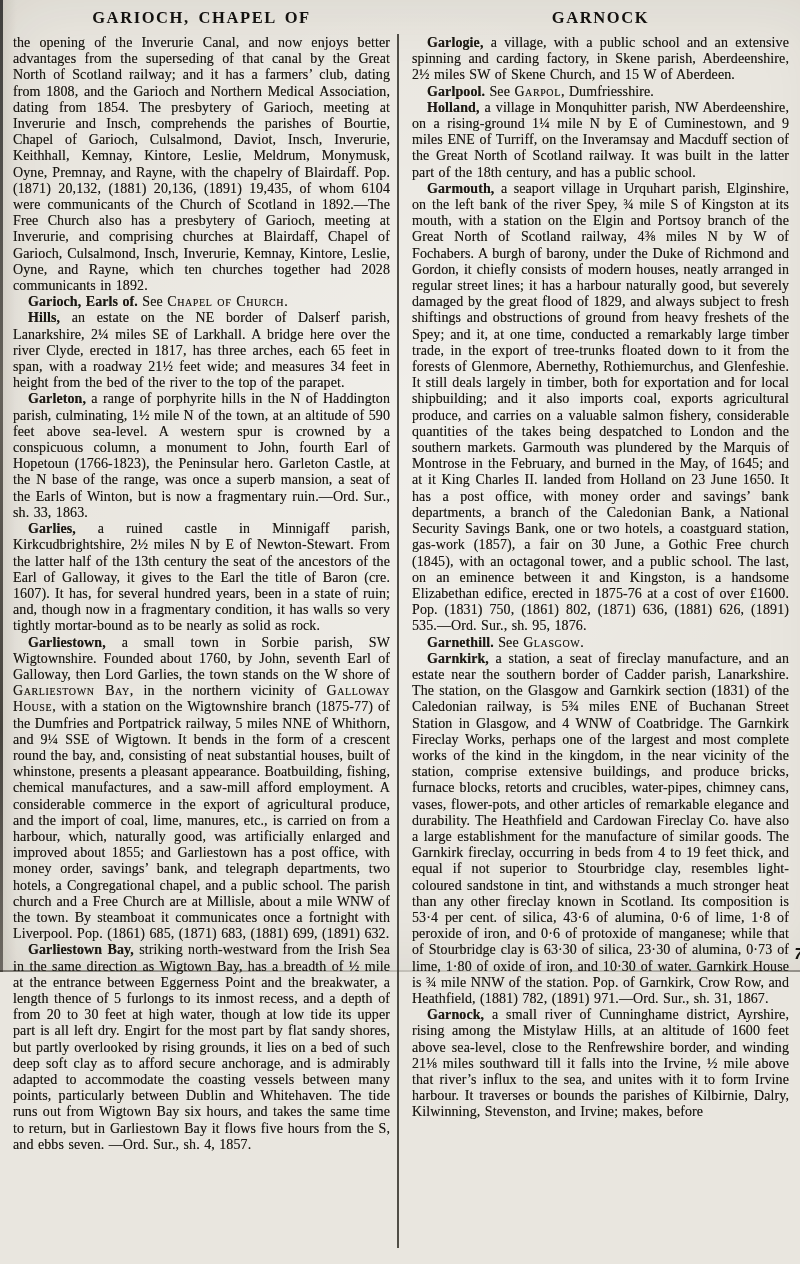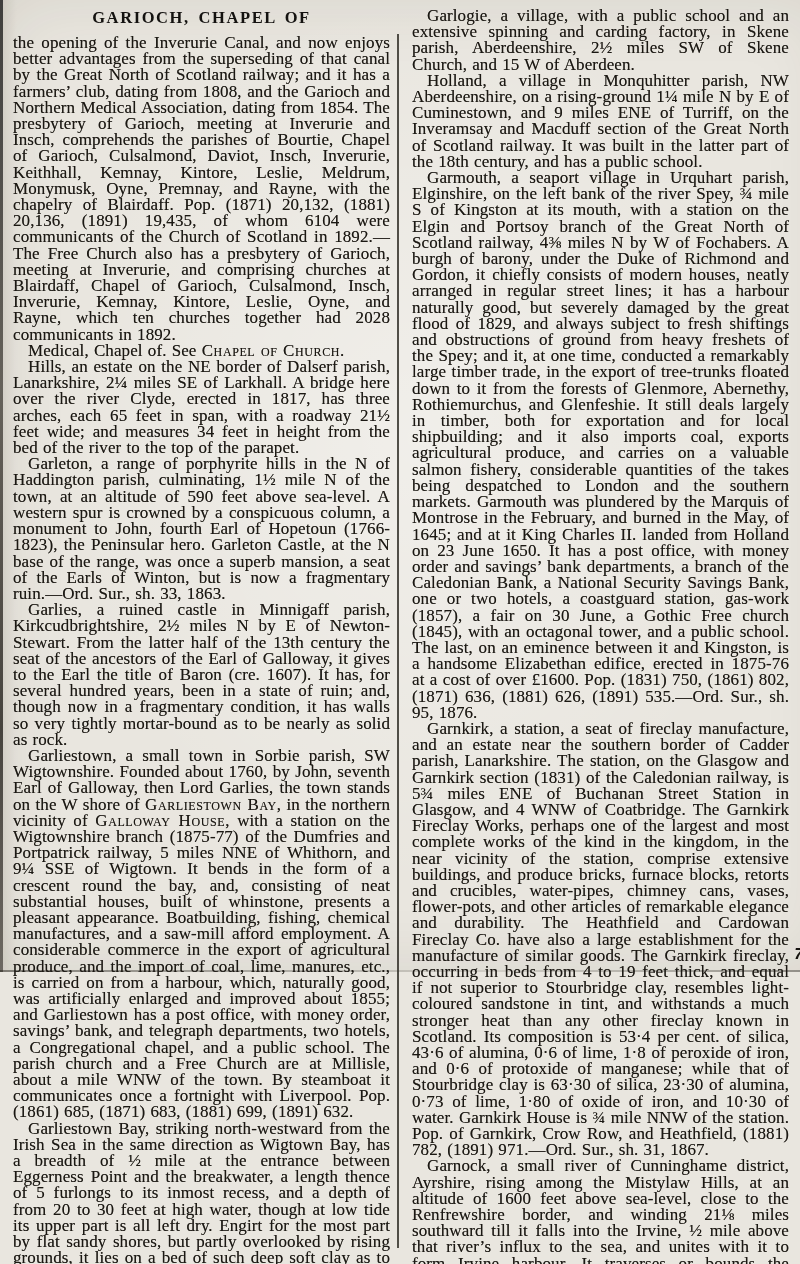--- a/index.html
+++ b/index.html
@@ -34,27 +34,27 @@
   }
   .col { position:absolute; top:8px; }
   .col-left  { left:13px;  width:377px; }
   .col-right { left:412px; width:377px; }
   .running-head {
     text-align:center; font-weight:bold; font-size:16.5px;
     letter-spacing:1.6px; color:#141210; margin:0 0 7px 0;
     word-spacing:3px;
   }
   .para {
-    margin:0; font-size:17px; line-height:16.2px;
+    margin:0; font-size:14px; line-height:16.2px;
     text-align:justify; text-indent:15px;
     word-spacing:0.8px; letter-spacing:0.1px;
     text-shadow:0 0 0.4px rgba(27,24,19,.55);
   }
   .para.noindent { text-indent:0; }
-  .seg-b  { font-weight:normal;margin-top:7px; }
+  .seg-b  { font-weight:bold;margin-top:7px; }
   .seg-sc { font-variant:small-caps; letter-spacing:0.6px; }
   .seg-i  { }
   .seg-n  { }
   .page-number {
     position:absolute; right:16px; bottom:8px;
     font-weight:bold; font-style:italic; font-size:17px; color:#15130f;
     letter-spacing:1px;
     font-family:Liberation Mono, monospace;
   }
 </style>
@@ -63,33 +63,36 @@
 
 <div class="page">
   <div class="scan-edge-left"></div>
   <div class="scan-edge-bottom"></div>
   <div class="col-divider"></div>
 
   <div class="col col-left">
     <p class="running-head">GARIOCH, CHAPEL OF</p>
     <div>
         <p class="para noindent"><span class="seg-n">the opening of the Inverurie Canal, and now enjoys better advantages from the superseding of that canal by the Great North of Scotland railway; and it has a farmers’ club, dating from 1808, and the Garioch and Northern Medical Association, dating from 1854.  The presbytery of Garioch, meeting at Inverurie and Insch, comprehends the parishes of Bourtie, Chapel of Garioch, Culsalmond, Daviot, Insch, Inverurie, Keithhall, Kemnay, Kintore, Leslie, Meldrum, Monymusk, Oyne, Premnay, and Rayne, with the chapelry of Blairdaff. Pop. (1871) 20,132, (1881) 20,136, (1891) 19,435, of whom 6104 were communicants of the Church of Scotland in 1892.—The Free Church also has a presbytery of Garioch, meeting at Inverurie, and comprising churches at Blairdaff, Chapel of Garioch, Culsalmond, Insch, Inverurie, Kemnay, Kintore, Leslie, Oyne, and Rayne, which ten churches together had 2028 communicants in 1892.</span></p>
-        <p class="para"><span class="seg-b">Medical, Chapel of.</span><span class="seg-n">  See </span><span class="seg-sc">Chapel of Church</span><span class="seg-n">.</span></p>
+        <p class="para"><span class="seg-b">Garioch, Earls of.</span><span class="seg-n">  See </span><span class="seg-sc">Chapel of Church</span><span class="seg-n">.</span></p>
         <p class="para"><span class="seg-b">Hills,</span><span class="seg-n"> an estate on the NE border of Dalserf parish, Lanarkshire, 2¼ miles SE of Larkhall.  A bridge here over the river Clyde, erected in 1817, has three arches, each 65 feet in span, with a roadway 21½ feet wide; and measures 34 feet in height from the bed of the river to the top of the parapet.</span></p>
         <p class="para"><span class="seg-b">Garleton,</span><span class="seg-n"> a range of porphyrite hills in the N of Haddington parish, culminating, 1½ mile N of the town, at an altitude of 590 feet above sea-level.  A western spur is crowned by a conspicuous column, a monument to John, fourth Earl of Hopetoun (1766-1823), the Peninsular hero.  Garleton Castle, at the N base of the range, was once a superb mansion, a seat of the Earls of Winton, but is now a fragmentary ruin.—</span><span class="seg-i">Ord. Sur.</span><span class="seg-n">, sh. 33, 1863.</span></p>
         <p class="para"><span class="seg-b">Garlies,</span><span class="seg-n"> a ruined castle in Minnigaff parish, Kirkcudbrightshire, 2½ miles N by E of Newton-Stewart. From the latter half of the 13th century the seat of the ancestors of the Earl of Galloway, it gives to the Earl the title of Baron (cre. 1607).  It has, for several hundred years, been in a state of ruin; and, though now in a fragmentary condition, it has walls so very tightly mortar-bound as to be nearly as solid as rock.</span></p>
         <p class="para"><span class="seg-b">Garliestown,</span><span class="seg-n"> a small town in Sorbie parish, SW Wigtownshire.  Founded about 1760, by John, seventh Earl of Galloway, then Lord Garlies, the town stands on the W shore of </span><span class="seg-sc">Garliestown Bay</span><span class="seg-n">, in the northern vicinity of </span><span class="seg-sc">Galloway House</span><span class="seg-n">, with a station on the Wigtownshire branch (1875-77) of the Dumfries and Portpatrick railway, 5 miles NNE of Whithorn, and 9¼ SSE of Wigtown.  It bends in the form of a crescent round the bay, and, consisting of neat substantial houses, built of whinstone, presents a pleasant appearance. Boatbuilding, fishing, chemical manufactures, and a saw-mill afford employment.  A considerable commerce in the export of agricultural produce, and the import of coal, lime, manures, etc., is carried on from a harbour, which, naturally good, was artificially enlarged and improved about 1855; and Garliestown has a post office, with money order, savings’ bank, and telegraph departments, two hotels, a Congregational chapel, and a public school.  The parish church and a Free Church are at Millisle, about a mile WNW of the town.  By steamboat it communicates once a fortnight with Liverpool. Pop. (1861) 685, (1871) 683, (1881) 699, (1891) 632.</span></p>
         <p class="para"><span class="seg-b">Garliestown Bay,</span><span class="seg-n"> striking north-westward from the Irish Sea in the same direction as Wigtown Bay, has a breadth of ½ mile at the entrance between Eggerness Point and the breakwater, a length thence of 5 furlongs to its inmost recess, and a depth of from 20 to 30 feet at high water, though at low tide its upper part is all left dry.  Engirt for the most part by flat sandy shores, but partly overlooked by rising grounds, it lies on a bed of such deep soft clay as to afford secure anchorage, and is admirably adapted to accommodate the coasting vessels between many points, particularly between Dublin and Whitehaven.  The tide runs out from Wigtown Bay six hours, and takes the same time to return, but in Garliestown Bay it flows five hours from the S, and ebbs seven. —</span><span class="seg-i">Ord. Sur.</span><span class="seg-n">, sh. 4, 1857.</span></p>
       </div>
   </div>
 
   <div class="col col-right">
+    <p class="running-head">GARNOCK</p>
     <div>
         <p class="para"><span class="seg-b">Garlogie,</span><span class="seg-n"> a village, with a public school and an extensive spinning and carding factory, in Skene parish, Aberdeenshire, 2½ miles SW of Skene Church, and 15 W of Aberdeen.</span></p>
+        <p class="para"><span class="seg-b">Garlpool.</span><span class="seg-n">  See </span><span class="seg-sc">Garpol</span><span class="seg-n">, Dumfriesshire.</span></p>
         <p class="para"><span class="seg-b">Holland,</span><span class="seg-n"> a village in Monquhitter parish, NW Aberdeenshire, on a rising-ground 1¼ mile N by E of Cuminestown, and 9 miles ENE of Turriff, on the Inveramsay and Macduff section of the Great North of Scotland railway.  It was built in the latter part of the 18th century, and has a public school.</span></p>
         <p class="para"><span class="seg-b">Garmouth,</span><span class="seg-n"> a seaport village in Urquhart parish, Elginshire, on the left bank of the river Spey, ¾ mile S of Kingston at its mouth, with a station on the Elgin and Portsoy branch of the Great North of Scotland railway, 4⅜ miles N by W of Fochabers.  A burgh of barony, under the Duke of Richmond and Gordon, it chiefly consists of modern houses, neatly arranged in regular street lines; it has a harbour naturally good, but severely damaged by the great flood of 1829, and always subject to fresh shiftings and obstructions of ground from heavy freshets of the Spey; and it, at one time, conducted a remarkably large timber trade, in the export of tree-trunks floated down to it from the forests of Glenmore, Abernethy, Rothiemurchus, and Glenfeshie.  It still deals largely in timber, both for exportation and for local shipbuilding; and it also imports coal, exports agricultural produce, and carries on a valuable salmon fishery, considerable quantities of the takes being despatched to London and the southern markets.  Garmouth was plundered by the Marquis of Montrose in the February, and burned in the May, of 1645; and at it King Charles II. landed from Holland on 23 June 1650.  It has a post office, with money order and savings’ bank departments, a branch of the Caledonian Bank, a National Security Savings Bank, one or two hotels, a coastguard station, gas-work (1857), a fair on 30 June, a Gothic Free church (1845), with an octagonal tower, and a public school.  The last, on an eminence between it and Kingston, is a handsome Elizabethan edifice, erected in 1875-76 at a cost of over £1600. Pop. (1831) 750, (1861) 802, (1871) 636, (1881) 626, (1891) 535.—</span><span class="seg-i">Ord. Sur.</span><span class="seg-n">, sh. 95, 1876.</span></p>
+        <p class="para"><span class="seg-b">Garnethill.</span><span class="seg-n">  See </span><span class="seg-sc">Glasgow</span><span class="seg-n">.</span></p>
         <p class="para"><span class="seg-b">Garnkirk,</span><span class="seg-n"> a station, a seat of fireclay manufacture, and an estate near the southern border of Cadder parish, Lanarkshire.  The station, on the Glasgow and Garnkirk section (1831) of the Caledonian railway, is 5¾ miles ENE of Buchanan Street Station in Glasgow, and 4 WNW of Coatbridge.  The Garnkirk Fireclay Works, perhaps one of the largest and most complete works of the kind in the kingdom, in the near vicinity of the station, comprise extensive buildings, and produce bricks, furnace blocks, retorts and crucibles, water-pipes, chimney cans, vases, flower-pots, and other articles of remarkable elegance and durability.  The Heathfield and Cardowan Fireclay Co. have also a large establishment for the manufacture of similar goods. The Garnkirk fireclay, occurring in beds from 4 to 19 feet thick, and equal if not superior to Stourbridge clay, resembles light-coloured sandstone in tint, and withstands a much stronger heat than any other fireclay known in Scotland.  Its composition is 53·4 per cent. of silica, 43·6 of alumina, 0·6 of lime, 1·8 of peroxide of iron, and 0·6 of protoxide of manganese; while that of Stourbridge clay is 63·30 of silica, 23·30 of alumina, 0·73 of lime, 1·80 of oxide of iron, and 10·30 of water. Garnkirk House is ¾ mile NNW of the station.  Pop. of Garnkirk, Crow Row, and Heathfield, (1881) 782, (1891) 971.—</span><span class="seg-i">Ord. Sur.</span><span class="seg-n">, sh. 31, 1867.</span></p>
         <p class="para"><span class="seg-b">Garnock,</span><span class="seg-n"> a small river of Cunninghame district, Ayrshire, rising among the Mistylaw Hills, at an altitude of 1600 feet above sea-level, close to the Renfrewshire border, and winding 21⅛ miles southward till it falls into the Irvine, ½ mile above that river’s influx to the sea, and unites with it to form Irvine harbour.  It traverses or bounds the parishes of Kilbirnie, Dalry, Kilwinning, Stevenston, and Irvine; makes, before</span></p>
       </div>
   </div>
 
   <div class="page-number">77</div>
 </div>
 
 </body></html>

